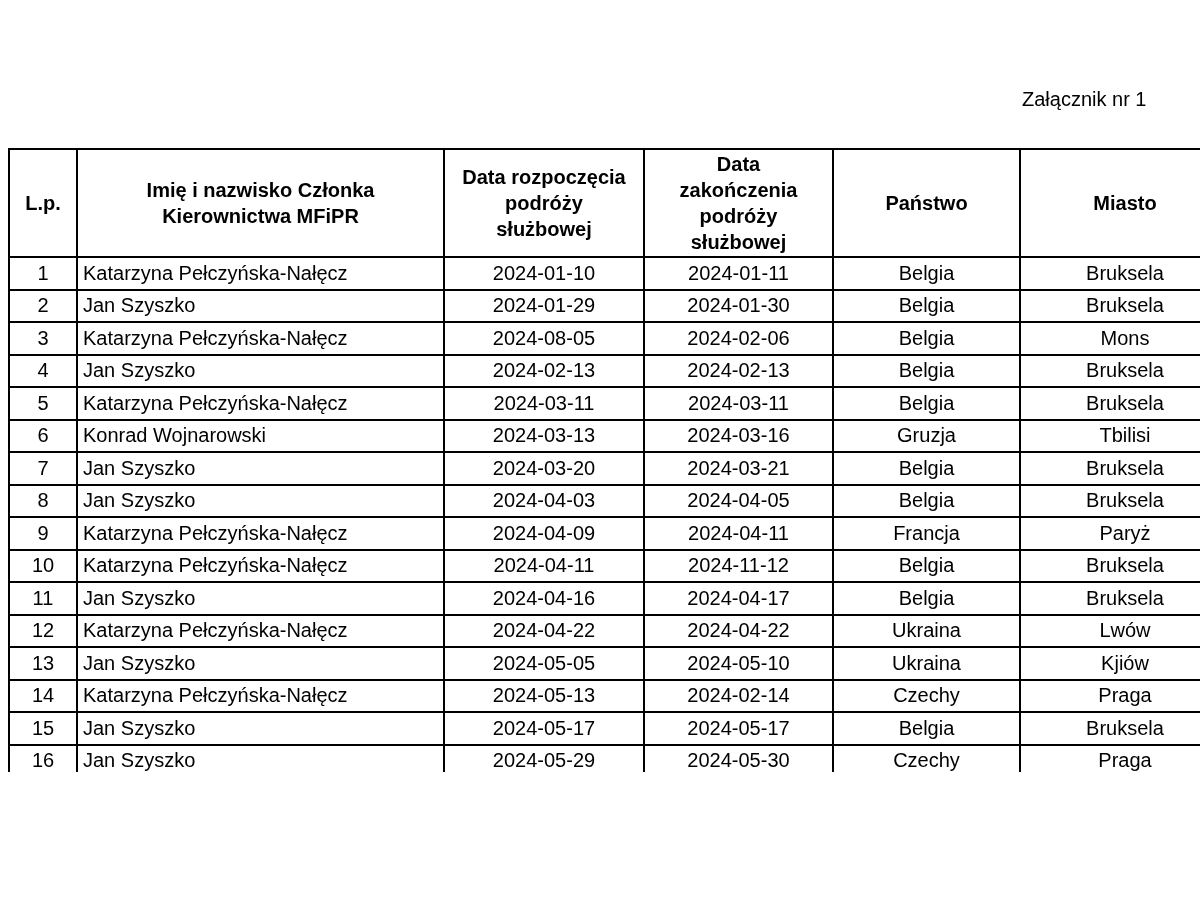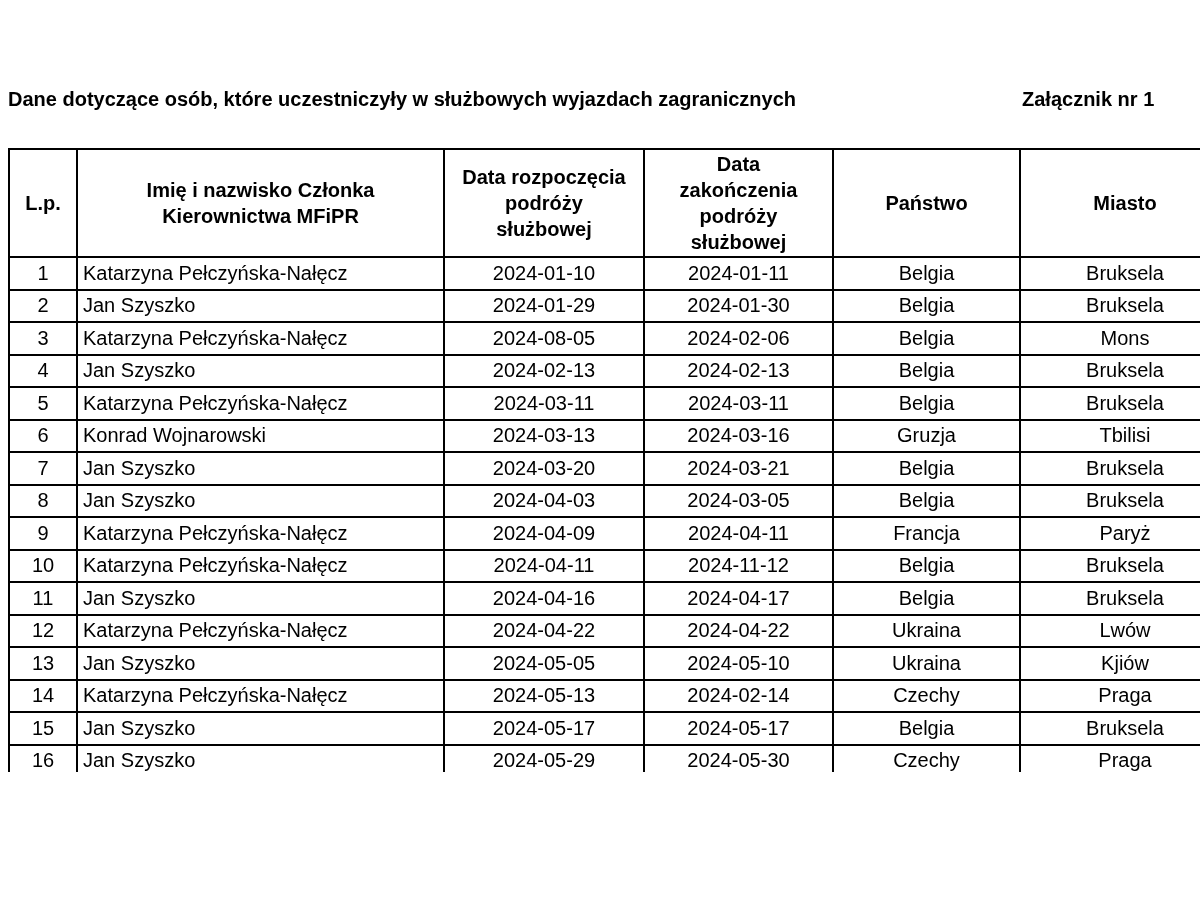--- a/index.html
+++ b/index.html
@@ -19,21 +19,21 @@
     font-size: 20px;
     font-weight: bold;
     line-height: 32px;
     white-space: nowrap;
   }
   .attachment-label {
     position: absolute;
     left: 1022px;
     top: 83px;
     font-size: 20px;
-    font-weight: bold;
+    font-weight: normal;
     line-height: 32px;
     white-space: nowrap;
   }
   .table-clip {
     position: absolute;
     left: 8px;
     top: 148px;
     width: 1192px;   
     height: 624px;   
     overflow: hidden;
@@ -75,21 +75,20 @@
   col.c-end    { width: 189px; }
   col.c-country{ width: 187px; }
   col.c-city   { width: 210px; }
 </style>
 </head>
 <body>
 
 <div class="page">
 
   <div class="doc-title">
-    <div>Dane dotyczące osób, które uczestniczyły w służbowych wyjazdach zagranicznych</div>
   </div>
 
   <div class="attachment-label">Załącznik nr 1</div>
 
   <div class="table-clip">
     <table class="trips">
       <colgroup>
         <col class="c-lp">
           <col class="c-name">
           <col class="c-start">
@@ -179,21 +178,21 @@
             <td class="cell-left">Jan Szyszko</td>
             <td>2024-03-20</td>
             <td>2024-03-21</td>
             <td>Belgia</td>
             <td>Bruksela</td>
           </tr>
           <tr>
             <td>8</td>
             <td class="cell-left">Jan Szyszko</td>
             <td>2024-04-03</td>
-            <td>2024-03-05</td>
+            <td>2024-04-05</td>
             <td>Belgia</td>
             <td>Bruksela</td>
           </tr>
           <tr>
             <td>9</td>
             <td class="cell-left">Katarzyna Pełczyńska-Nałęcz</td>
             <td>2024-04-09</td>
             <td>2024-04-11</td>
             <td>Francja</td>
             <td>Paryż</td>

